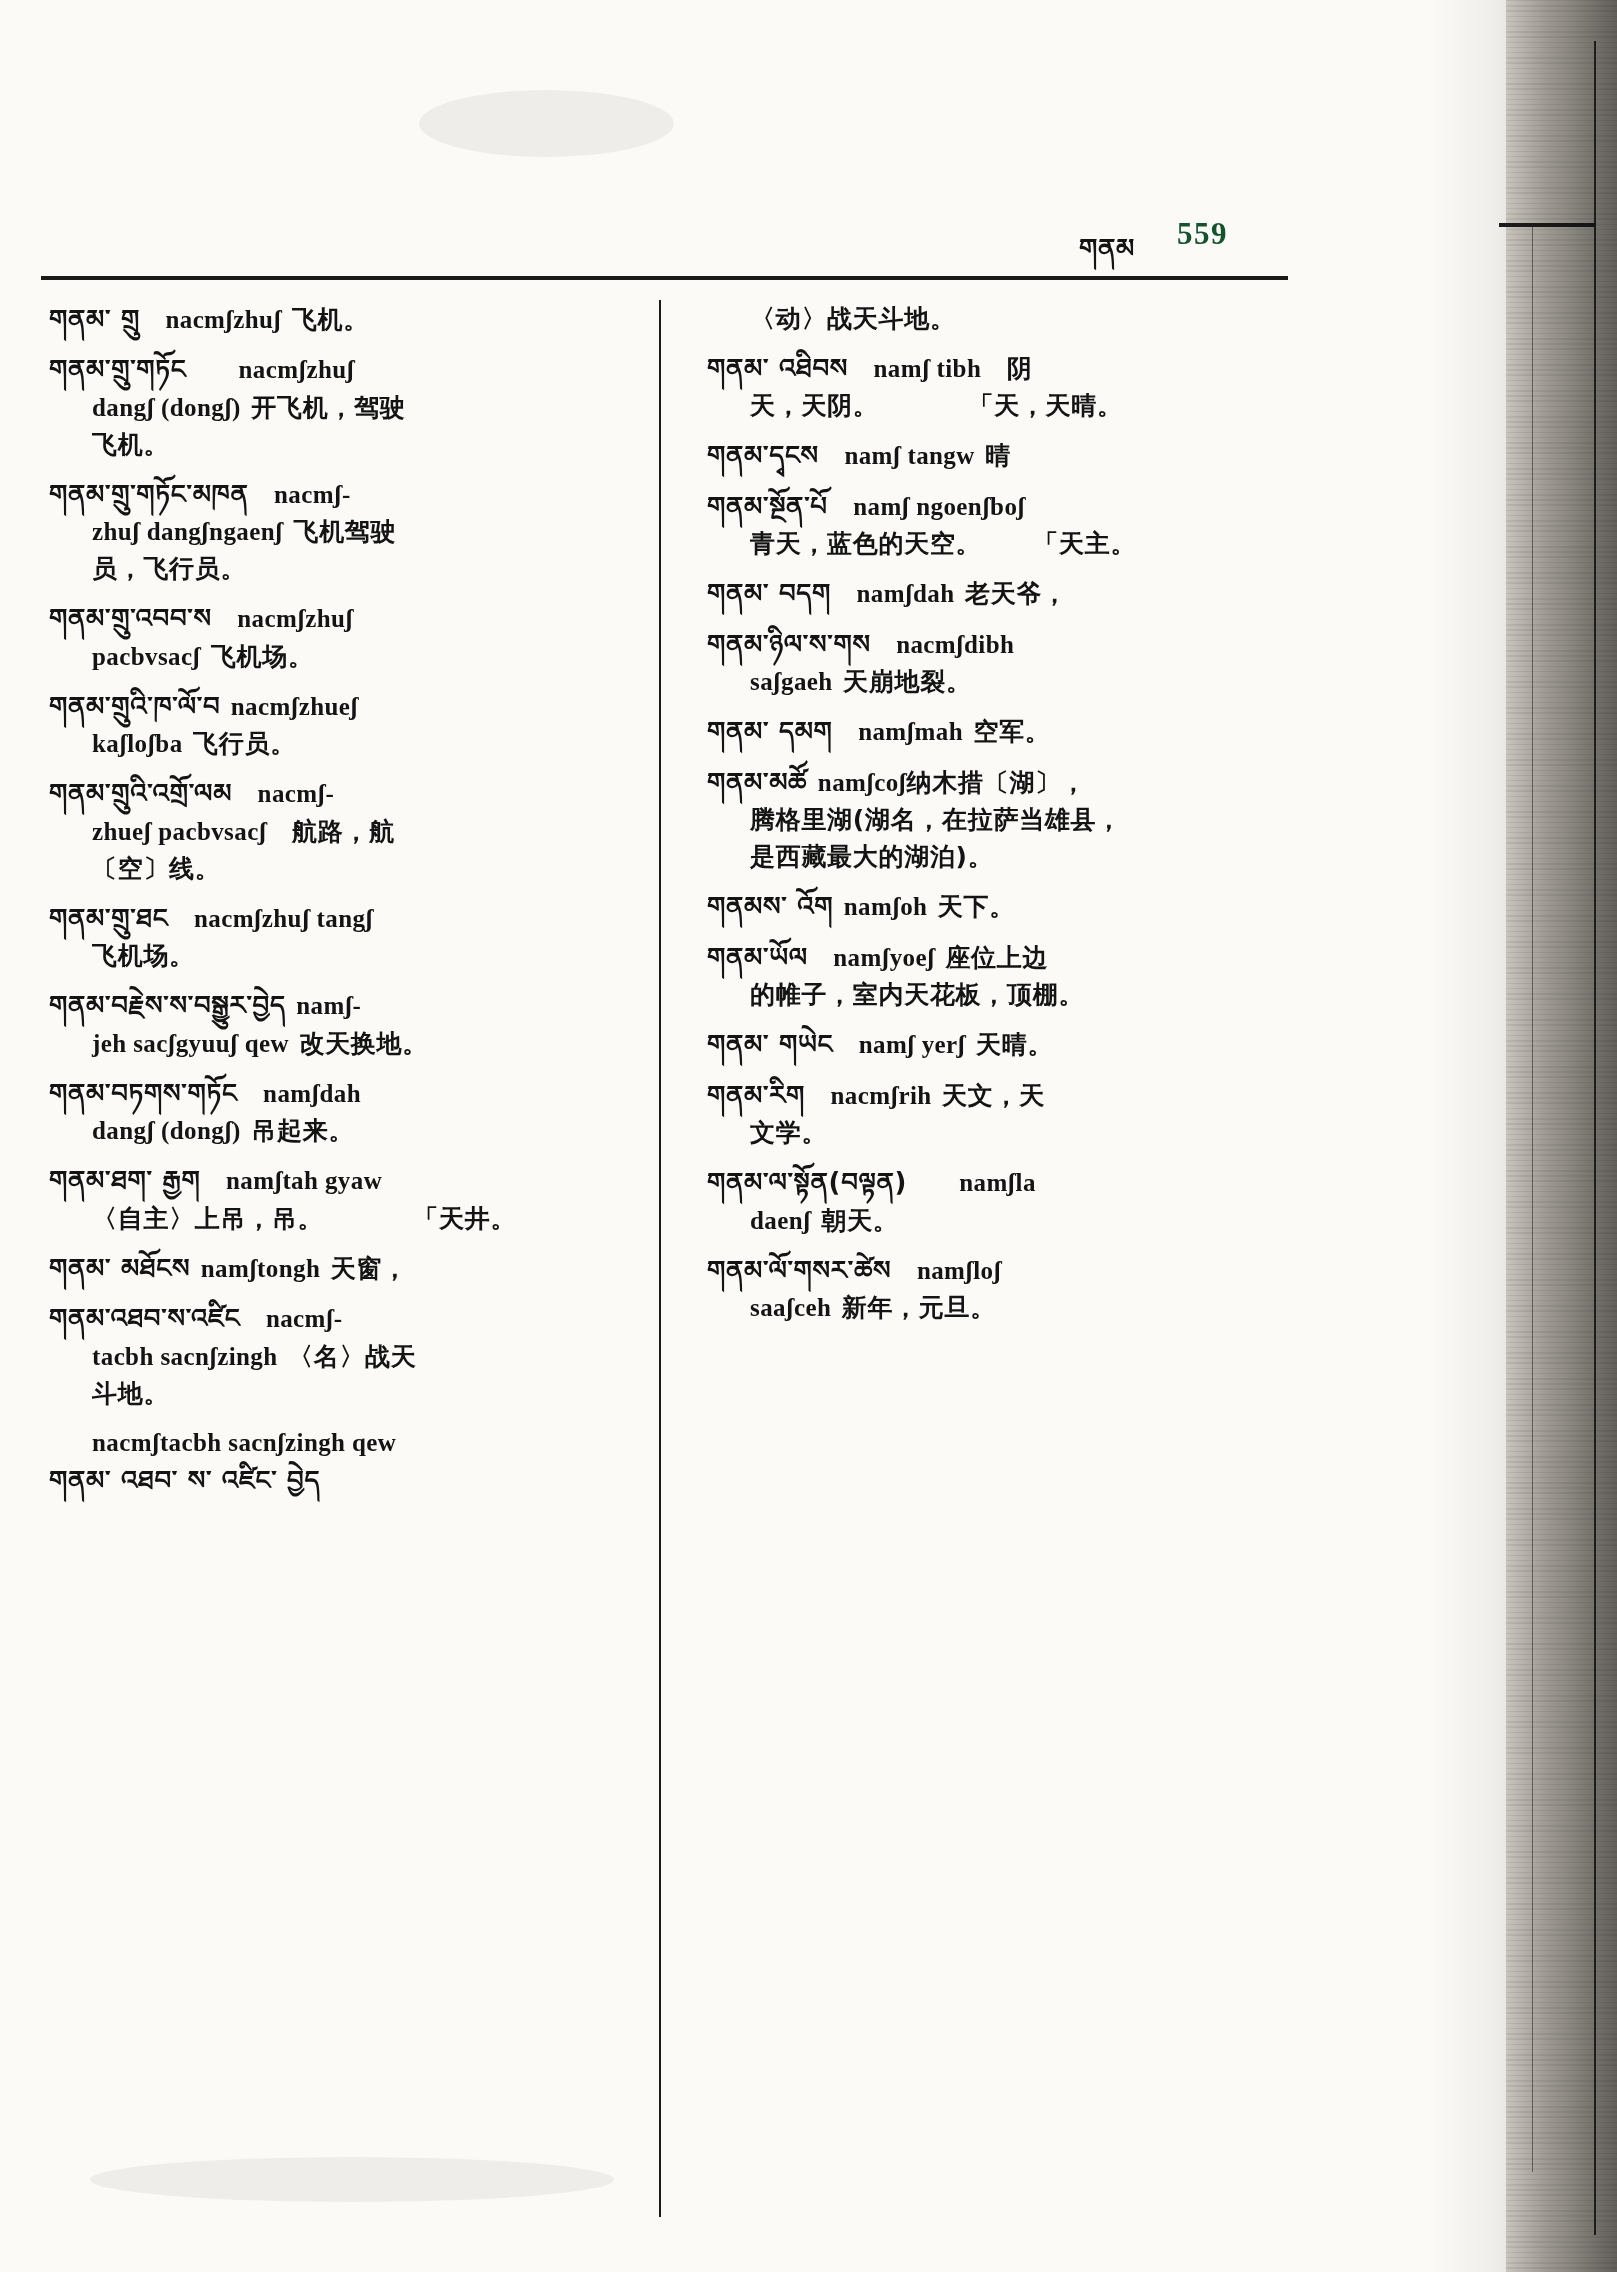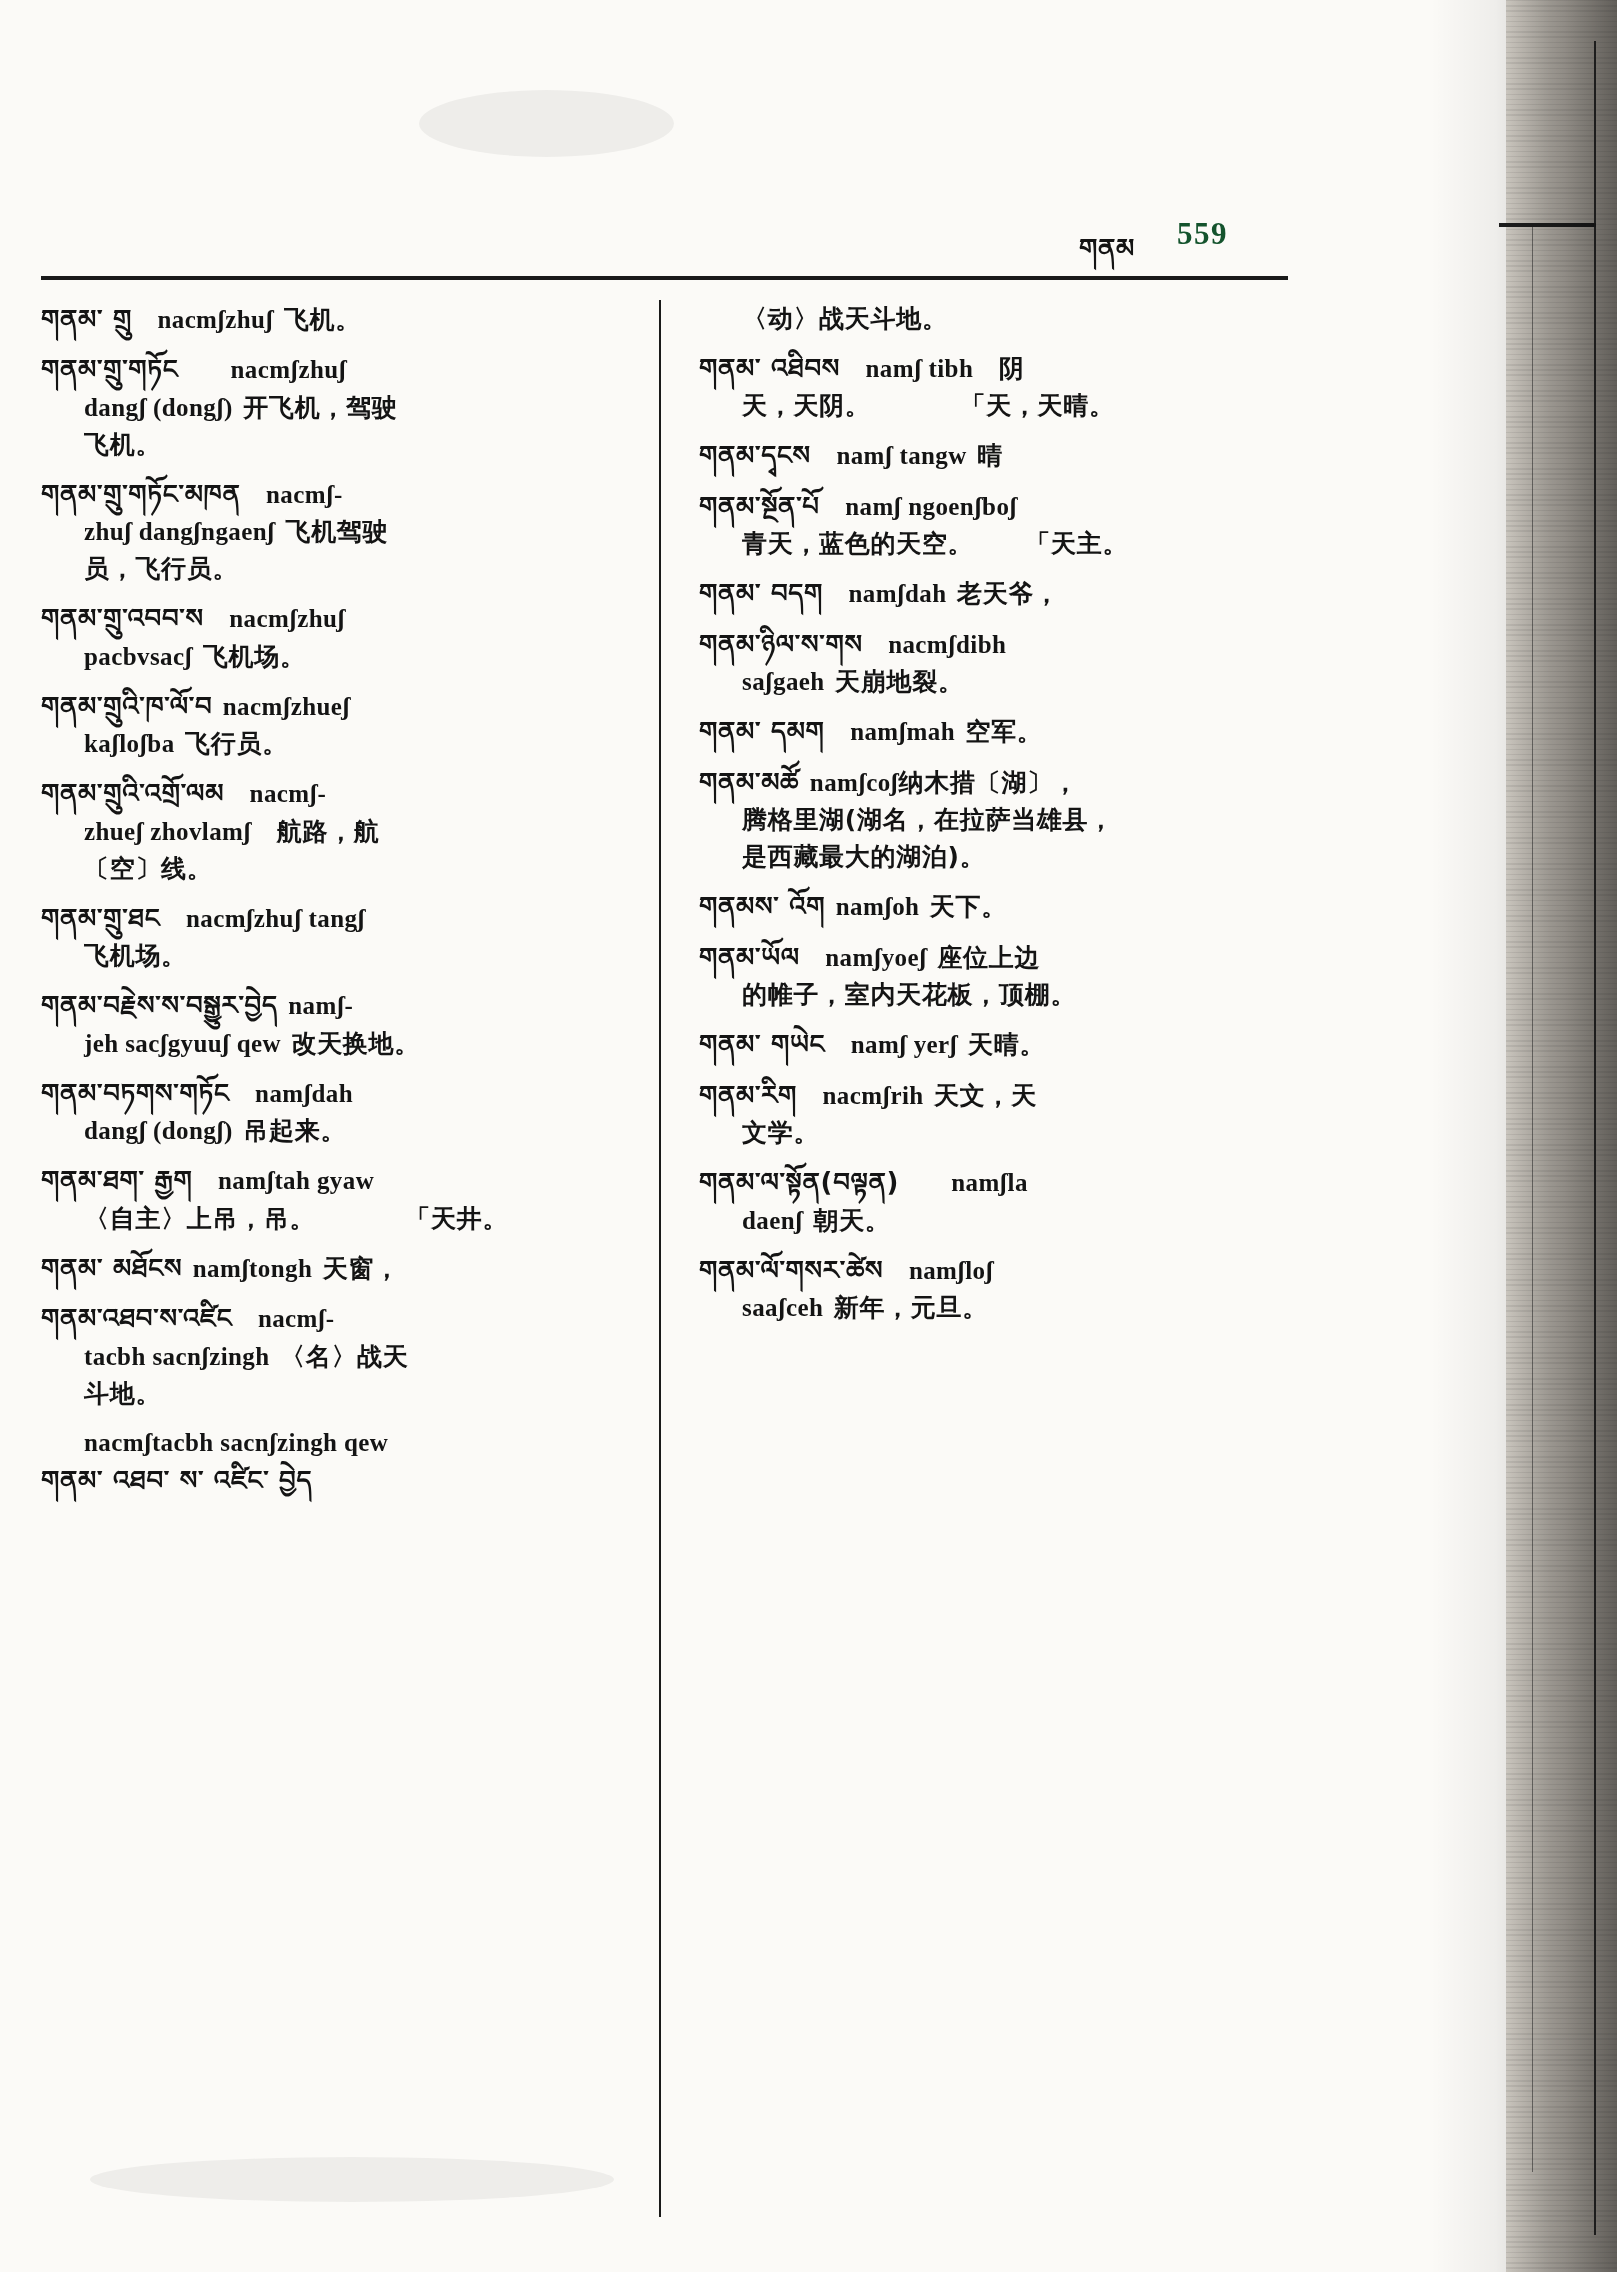--- a/index.html
+++ b/index.html
@@ -105,21 +105,21 @@
     position: absolute;
     left: 41px;
     top: 276px;
     width: 1247px;
     height: 3.7px;
     background: #1a1a1a;
   }
 
   .columns {
     position: absolute;
-    left: 41px;
+    left: 49px;
     top: 300px;
     width: 1258px;
     display: flex;
     gap: 59px;
   }
   .col {
     width: 599px;
   }
   .col-divider {
     position: absolute;
@@ -221,21 +221,21 @@
           <span class="line indent"><span class="rom">pacbᴠsacʃ</span><span class="sp-s"></span><span class="cn">飞机场。</span></span>
         </div>
 
         <div class="entry">
           <span class="line"><span class="tib">གནམ་གྲུའི་ཁ་ལོ་བ</span><span class="sp-s"></span><span class="rom">nacmʃzhueʃ</span></span>
           <span class="line indent"><span class="rom">kaʃloʃba</span><span class="sp-s"></span><span class="cn">飞行员。</span></span>
         </div>
 
         <div class="entry">
           <span class="line"><span class="tib">གནམ་གྲུའི་འགྲོ་ལམ</span><span class="sp-m"></span><span class="rom">nacmʃ-</span></span>
-          <span class="line indent"><span class="rom">zhueʃ zhoᴠlamʃ</span><span class="sp-m"></span><span class="cn">航路，航</span></span>
+          <span class="line indent"><span class="rom">zhueʃ pacbᴠsacʃ</span><span class="sp-m"></span><span class="cn">航路，航</span></span>
           <span class="line indent"><span class="cn">〔空〕线。</span></span>
         </div>
 
         <div class="entry">
           <span class="line"><span class="tib">གནམ་གྲུ་ཐང</span><span class="sp-m"></span><span class="rom">nacmʃzhuʃ tangʃ</span></span>
           <span class="line indent"><span class="cn">飞机场。</span></span>
         </div>
 
         <div class="entry">
           <span class="line"><span class="tib">གནམ་བརྗེས་ས་བསྒྱུར་བྱེད</span><span class="sp-s"></span><span class="rom">namʃ-</span></span>

